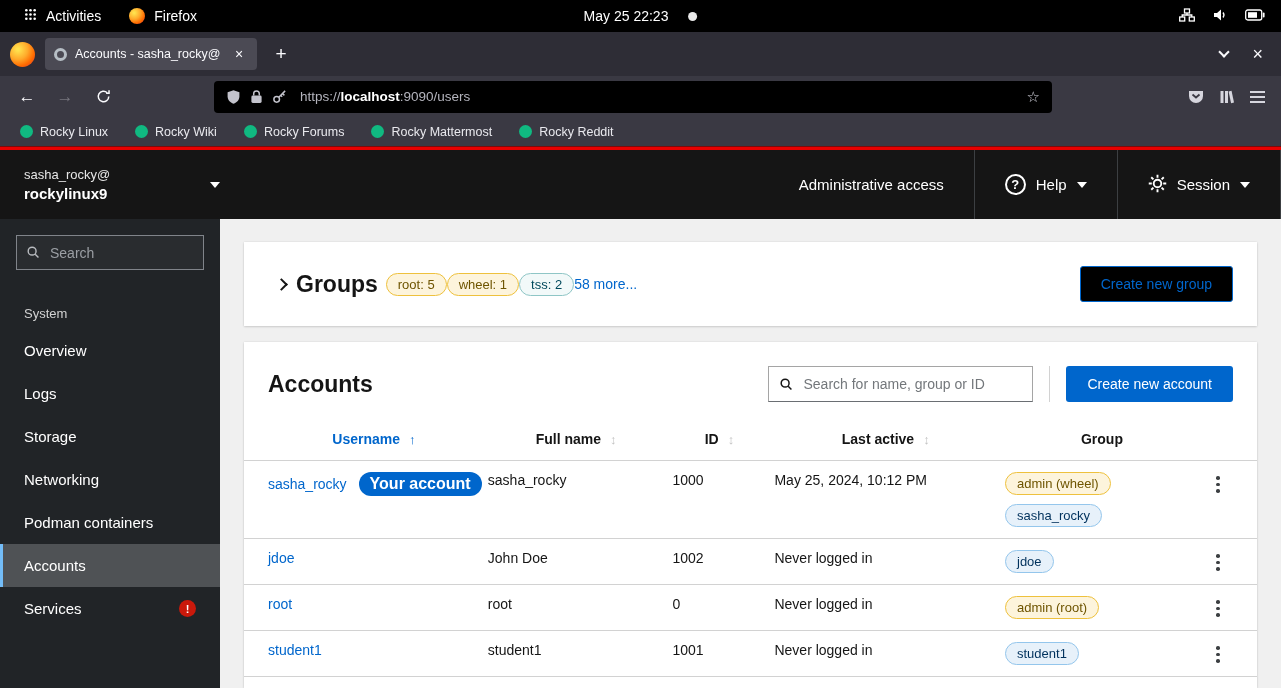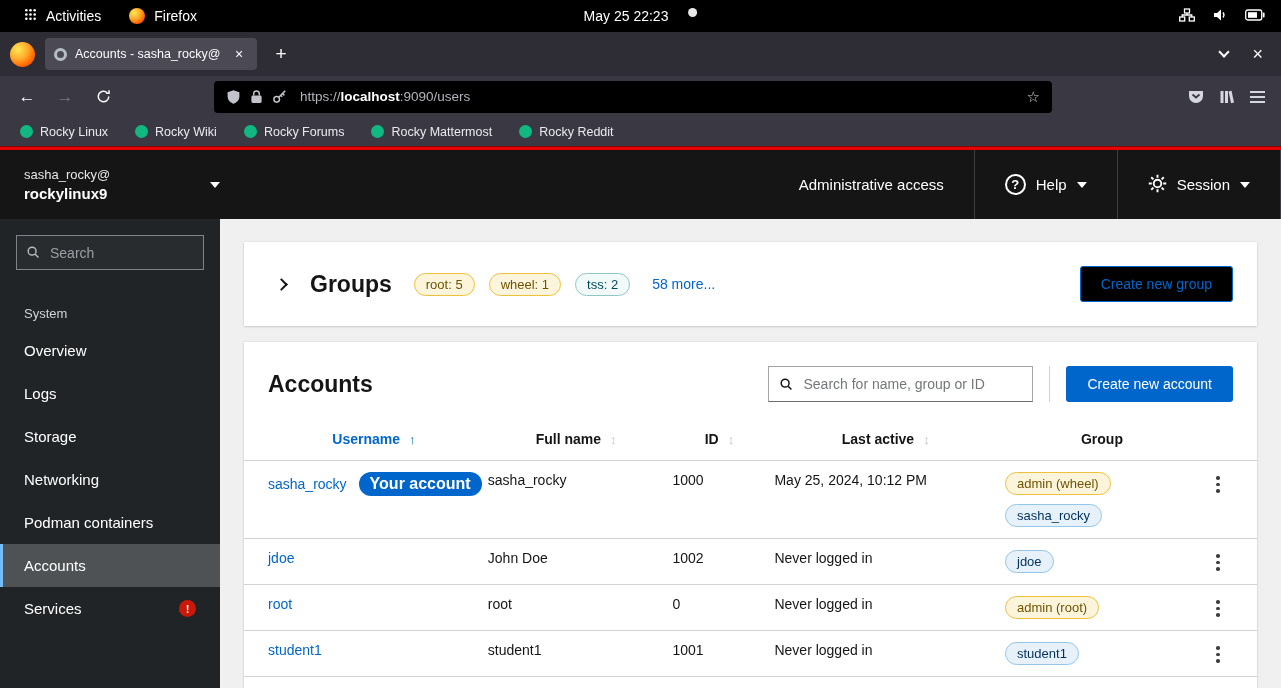--- a/index.html
+++ b/index.html
@@ -4,21 +4,21 @@
 <style>
   *{box-sizing:border-box;margin:0;padding:0}
   html,body{width:1281px;height:688px;overflow:hidden}
   body{font-family:"Liberation Sans",sans-serif;background:#f0f0f0}
   .screen{width:1281px;height:688px;display:flex;flex-direction:column}
 
   
   .gnome-bar{height:32px;background:#000;color:#fff;display:flex;align-items:center;font-size:14px;position:relative;flex:0 0 auto}
   .gb-left{display:flex;align-items:center;gap:28px;padding-left:24px}
   .gb-item{display:flex;align-items:center;gap:9px;cursor:default}
-  .gb-center{position:absolute;left:50%;transform:translateX(-50%);display:flex;align-items:flex-start;gap:20px}
+  .gb-center{position:absolute;left:50%;transform:translateX(-50%);display:flex;align-items:center;gap:20px}
   .rec-dot{width:9px;height:9px;border-radius:50%;background:#e9e9e9}
   .gb-right{margin-left:auto;display:flex;align-items:center;gap:17px;padding-right:16px}
 
   
   .ff-tabbar{height:44px;background:#2e2d36;display:flex;align-items:center;padding:0 10px;gap:10px;flex:0 0 auto}
   .ff-logo{width:25px;height:25px;border-radius:50%;background:radial-gradient(circle at 32% 30%,#ffe14d 5%,#ffaa2b 40%,#ff6a00 68%,#e23b2e 92%)}
   .tab{height:32px;width:212px;background:#4b4a54;border-radius:4px;display:flex;align-items:center;gap:8px;padding:0 9px;color:#fbfbfe;font-size:12.5px}
   .tab-favicon{width:13px;height:13px;border:3px solid #b6bec5;border-radius:50%}
   .tab-title{flex:1;white-space:nowrap;overflow:hidden}
   .tab-close,.newtab-btn{color:#fbfbfe;display:flex;align-items:center;justify-content:center;border-radius:3px}
@@ -69,29 +69,29 @@
   .side-search input::placeholder{color:#9b9fa4}
   .side-search .mag{position:absolute;left:10px;top:10px;color:#b9bcc0}
   .section-label{padding:20px 24px 8px;font-size:13px;color:#d2d2d2}
   .nav-item{display:flex;align-items:center;padding:13px 24px 13px 21px;font-size:15px;cursor:pointer;border-left:3px solid transparent}
   .nav-item.selected{background:#4f5255;border-left-color:#73bcf7}
   .nav-badge{margin-left:auto;width:17px;height:17px;border-radius:50%;background:#c9190b;color:#fff;font-size:11px;font-weight:700;display:flex;align-items:center;justify-content:center}
 
   .content{flex:1;background:#f0f0f0;padding:23px 24px 0;display:flex;flex-direction:column;gap:16px;overflow:hidden}
   .card{background:#fff;box-shadow:0 1px 2px rgba(3,3,3,.12),0 0 2px rgba(3,3,3,.1)}
 
-  .groups-card{height:84px;display:flex;align-items:center;padding:0 24px;gap:14px;flex:0 0 auto}
+  .groups-card{height:84px;display:flex;align-items:center;padding:0 24px;flex:0 0 auto}
   .expand-btn{width:26px;height:26px;display:flex;align-items:center;justify-content:center;cursor:pointer}
   .chev-right{width:9px;height:9px;border-top:2px solid #151515;border-right:2px solid #151515;transform:rotate(45deg)}
   .groups-title{font-size:23px;font-weight:700;color:#151515;margin:0 8px 0 2px}
   .chip{font-size:13px;padding:3px 11px;border-radius:13px;border:1px solid;white-space:nowrap}
   .chip.gold{background:#fdf4dc;border-color:#eec13d;color:#6e5400}
   .chip.cyan{background:#f2f9f9;border-color:#8fc6c6;color:#00495c}
   .chip.blue{background:#e7f1fa;border-color:#94c6ec;color:#00315c}
-  .more-link{color:#0066cc;font-size:14px;margin-left:8px;cursor:pointer}
+  .more-link{color:#0066cc;font-size:14px;margin-left:0;cursor:pointer}
   .btn{font-size:14px;padding:9px 20px;border-radius:3px;border:1px solid transparent;font-family:inherit;cursor:pointer}
   .btn-secondary{margin-left:auto;background:#000000;border-color:#0066cc;color:#0066cc}
   .btn-primary{background:#0066cc;color:#fff}
 
   .accounts-card{flex:1;display:flex;flex-direction:column;min-height:0}
   .acc-header{display:flex;align-items:center;gap:16px;padding:24px 24px 0}
   .acc-title{font-size:23px;font-weight:700;color:#151515;margin-right:auto}
   .search-box{position:relative;width:265px}
   .search-box input{width:100%;height:36px;border:1px solid #a5a5a5;border-bottom-color:#6a6e73;padding:0 10px 0 34px;font-size:14px;font-family:inherit;color:#151515;outline:none}
   .search-box input::placeholder{color:#73777b}

